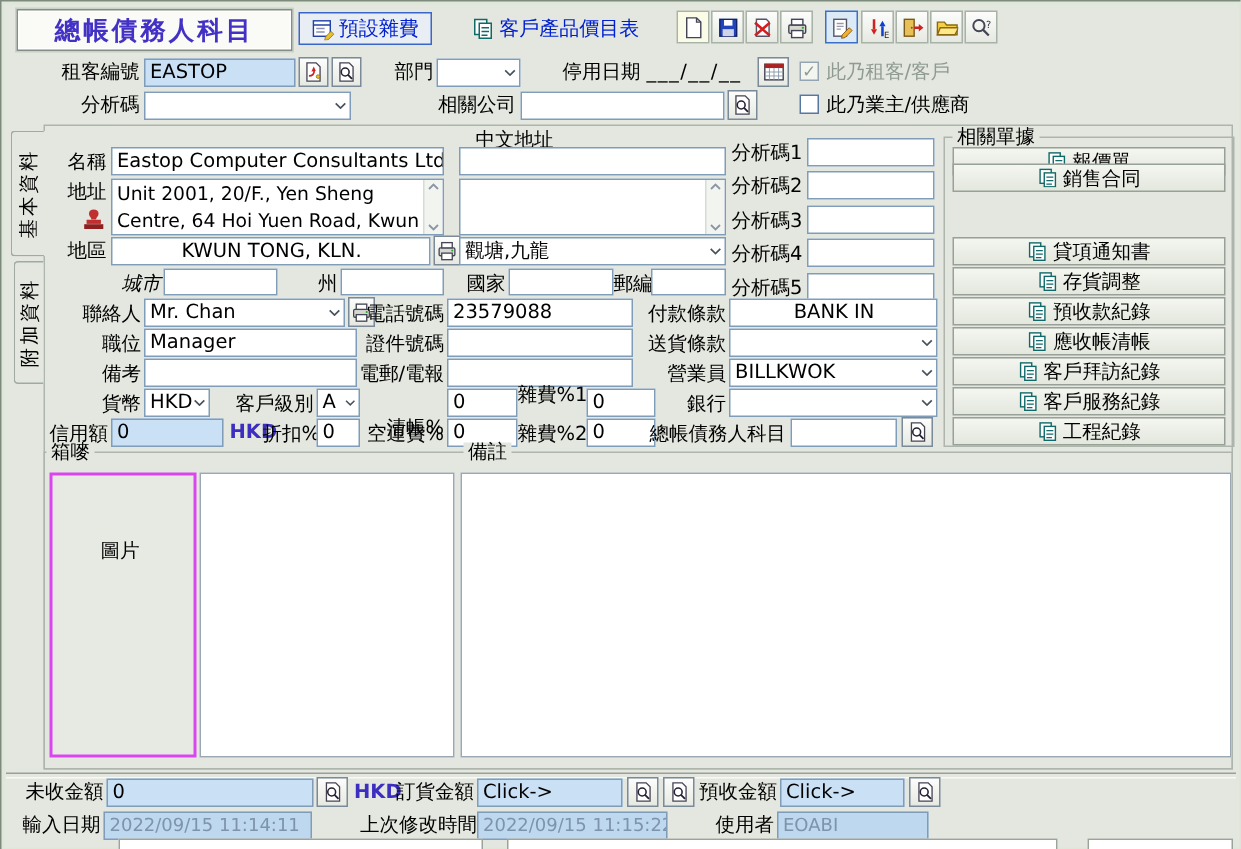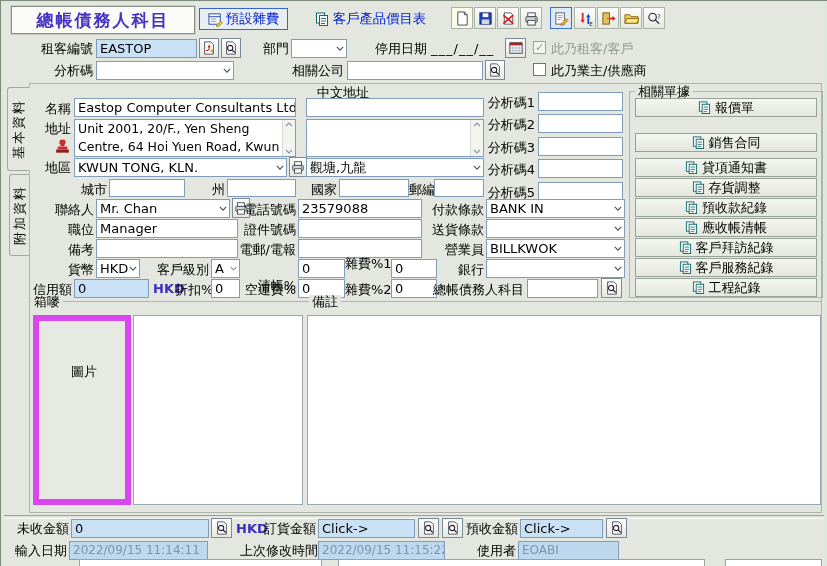--- a/index.html
+++ b/index.html
@@ -309,39 +309,39 @@
           <use href="#i-down"></use>
         </svg>
       </div>
   </div>
   <span class="a" style="left:53px;top:138px;">
     <svg width="17" height="15">
         <use href="#i-stamp"></use>
       </svg></span>
 
   <span class="lbl r" style="left:36px;top:160px;width:34px;">地區</span>
-  <div class="fld combo" style="left:73px;top:157px;width:213px;height:19px;">
+  <div class="fld combo" style="left:73px;top:157px;width:213px;height:19px;flex-direction:column;">
     <span>KWUN TONG, KLN.</span>
     <svg class="chev" width="8" height="5">
         <use href="#i-chev"></use>
       </svg>
     </div>
   <div class="btn16" style="left:288px;top:156px;width:18px;height:20px;">
     <svg width="14" height="14">
         <use href="#i-print"></use>
       </svg>
     </div>
   <div class="fld combo" style="left:305px;top:157px;width:178px;height:19px;">
     <span>觀塘,九龍</span>
     <svg class="chev" width="8" height="5">
         <use href="#i-chev"></use>
       </svg>
     </div>
 
-  <span class="lbl r" style="left:72px;top:182px;width:34px;">城市</span>
+  <span class="lbl r" style="left:72px;top:182px;width:34px;font-style:italic;">城市</span>
   <div class="fld" style="left:108px;top:178px;width:76px;height:18px;">
       <span></span>
     </div>
   <span class="lbl r" style="left:204px;top:182px;width:20px;">州</span>
   <div class="fld" style="left:226px;top:178px;width:69px;height:18px;">
       <span></span>
     </div>
   <span class="lbl r" style="left:302px;top:182px;width:34px;">國家</span>
   <div class="fld" style="left:338px;top:178px;width:70px;height:18px;">
       <span></span>
@@ -382,21 +382,21 @@
   <div class="btn16" style="left:231px;top:197px;width:18px;height:20px;">
     <svg width="14" height="14">
         <use href="#i-print"></use>
       </svg>
     </div>
   <span class="lbl r" style="left:238px;top:202px;width:57px;">電話號碼</span>
   <div class="fld" style="left:297px;top:198px;width:124px;height:19px;">
       <span>23579088</span>
     </div>
   <span class="lbl r" style="left:426px;top:202px;width:57px;">付款條款</span>
-  <div class="fld combo" style="left:485px;top:198px;width:139px;height:19px;">
+  <div class="fld combo" style="left:485px;top:198px;width:139px;height:19px;flex-direction:column;">
     <span>BANK IN</span>
     <svg class="chev" width="8" height="5">
         <use href="#i-chev"></use>
       </svg>
     </div>
 
   <span class="lbl r" style="left:33px;top:222px;width:60px;">職位</span>
   <div class="fld" style="left:95px;top:218px;width:142px;height:19px;">
       <span>Manager</span>
     </div>
@@ -487,21 +487,21 @@
 
   <div class="panel" style="left:628px;top:90px;width:194px;height:207px;"></div>
   <span class="gbx-lbl" style="left:634px;top:84px;">相關單據</span>
 
   <div class="docbtn" style="top:97px;">
     <svg width="13" height="13">
         <use href="#i-copy"></use>
       </svg>
       <span>報價單</span>
     </div>
-  <div class="docbtn" style="top:132px;">
+  <div class="docbtn" style="top:108px;">
     <svg width="13" height="13">
         <use href="#i-copy"></use>
       </svg>
       <span>銷售合同</span>
     </div>
   <div class="docbtn" style="top:157px;">
     <svg width="13" height="13">
         <use href="#i-copy"></use>
       </svg>
       <span>貸項通知書</span>
@@ -540,21 +540,21 @@
     <svg width="13" height="13">
         <use href="#i-copy"></use>
       </svg>
       <span>工程紀錄</span>
     </div>
 
   <div class="panel" style="left:28px;top:300px;width:793px;height:212px;"></div>
   <span class="gbx-lbl" style="left:30px;top:294px;">箱嘜</span>
   <span class="gbx-lbl" style="left:308px;top:294px;">備註</span>
 
-  <div class="a" style="left:32px;top:314px;width:98px;height:190px;background:#e7eae2;border:6px solid #d946ef;box-sizing:border-box;">
+  <div class="a" style="left:32px;top:314px;width:98px;height:190px;background:#e7eae2;border:2px solid #d946ef;box-sizing:border-box;">
     <span class="lbl" style="left:32px;top:44px;">圖片</span>
   </div>
   <div class="a" style="left:132px;top:314px;width:170px;height:190px;background:#fff;border:1px solid #9aa8b4;box-sizing:border-box;">
     <span></span></div>
   <div class="a" style="left:306px;top:314px;width:514px;height:190px;background:#fff;border:1px solid #9aa8b4;box-sizing:border-box;">
     <span></span></div>
 
   <div class="sep" style="top:514px;"></div>
 
   <span class="lbl r" style="left:16px;top:521px;width:52px;">未收金額</span>

